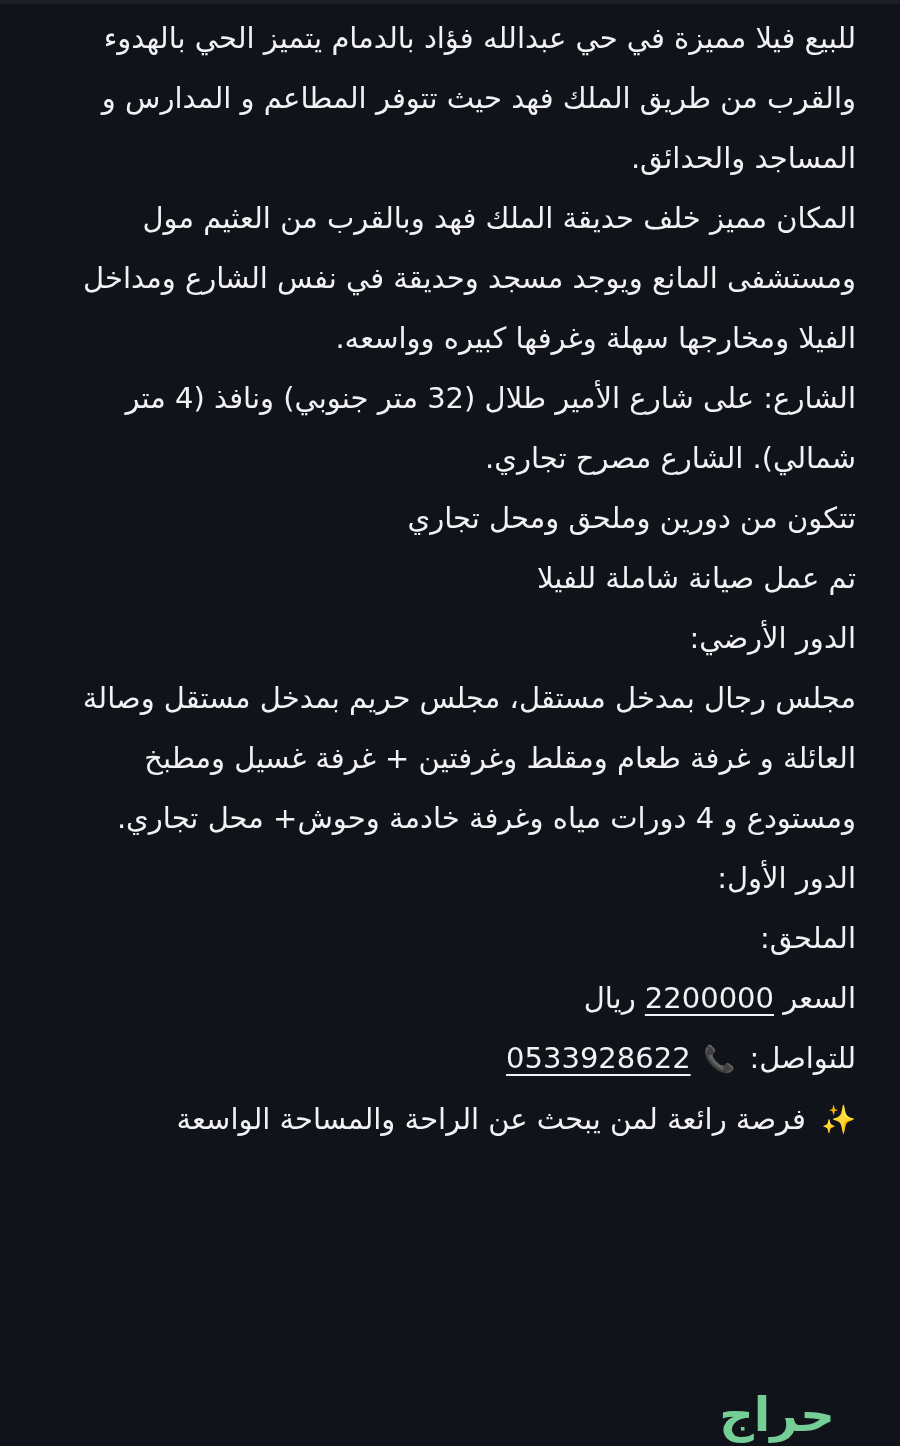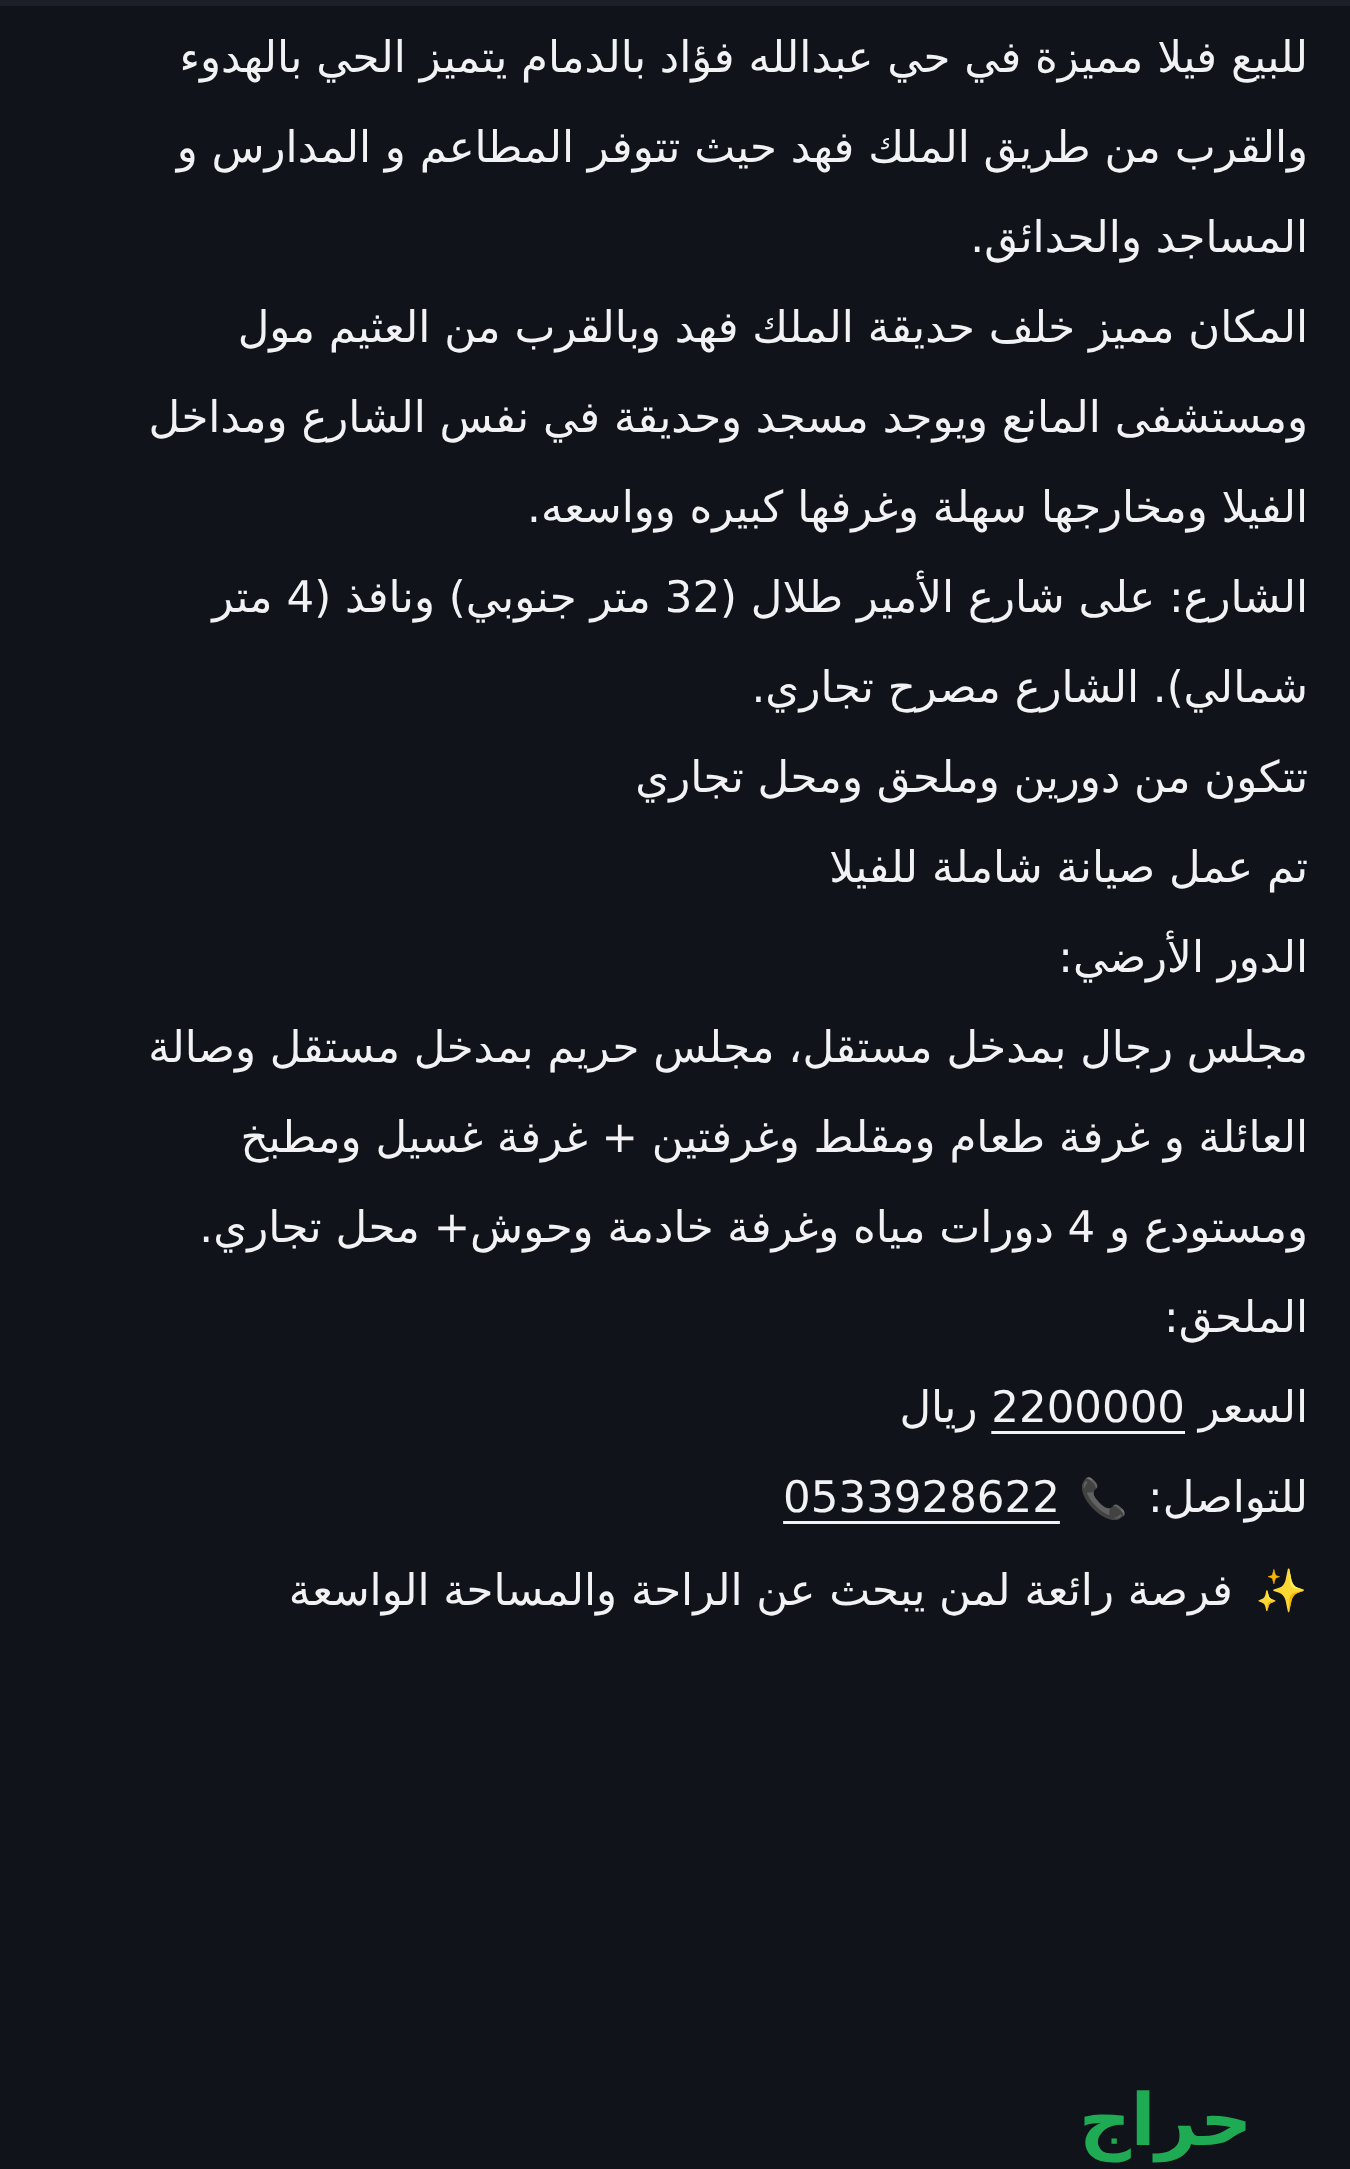--- a/index.html
+++ b/index.html
@@ -17,21 +17,21 @@
     }
     .top-edge {
       position: absolute;
       top: 0; left: 0; right: 0;
       height: 4px;
       background: #1c1f28;
     }
     .content {
       position: absolute;
       top: 8px;
-      right: 28px;
+      right: 44px;
       width: 820px;
       direction: rtl;
       text-align: right;
       font-size: 29px;
       line-height: 60px;
     }
     .para {
       margin: 0;
       padding: 0;
     }
@@ -52,21 +52,21 @@
       margin-left: 6px;
       font-size: 28px;
     }
     .watermark {
       position: absolute;
       right: 8px;
       bottom: 6px;
       width: 230px;
       height: 52px;
       direction: rtl;
-      color: #22c55e;
+      color: #86efac;
       font-size: 48px;
       font-weight: bold;
       line-height: 52px;
       text-align: center;
       letter-spacing: 2px;
       opacity: 0.85;
     }
   </style>
 </head>
 <body>
@@ -74,20 +74,21 @@
 <div class="top-edge"></div>
 
 <div class="content">
   <p class="para">للبيع فيلا مميزة في حي عبدالله فؤاد بالدمام يتميز الحي بالهدوء والقرب من طريق الملك فهد حيث تتوفر المطاعم و المدارس و المساجد والحدائق.</p>
   <p class="para">المكان مميز خلف حديقة الملك فهد وبالقرب من العثيم مول ومستشفى المانع ويوجد مسجد وحديقة في نفس الشارع ومداخل الفيلا ومخارجها سهلة وغرفها كبيره وواسعه.</p>
   <p class="para">الشارع: على شارع الأمير طلال (32 متر جنوبي) ونافذ (4 متر شمالي). الشارع مصرح تجاري.</p>
   <p class="para">تتكون من دورين وملحق ومحل تجاري</p>
   <p class="para">تم عمل صيانة شاملة للفيلا</p>
   <p class="para">الدور الأرضي:</p>
   <p class="para">مجلس رجال بمدخل مستقل، مجلس حريم بمدخل مستقل وصالة العائلة و غرفة طعام ومقلط وغرفتين + غرفة غسيل ومطبخ ومستودع و 4 دورات مياه وغرفة خادمة وحوش+ محل تجاري.</p>
+  <p class="para">الدور الأول:</p>
   <p class="para">الملحق:</p>
 
   <p class="para">
     <span>السعر</span>
     <span class="underlined">2200000</span>
     <span>ريال</span>
   </p>
 
   <p class="para">
     <span>للتواصل:</span>

